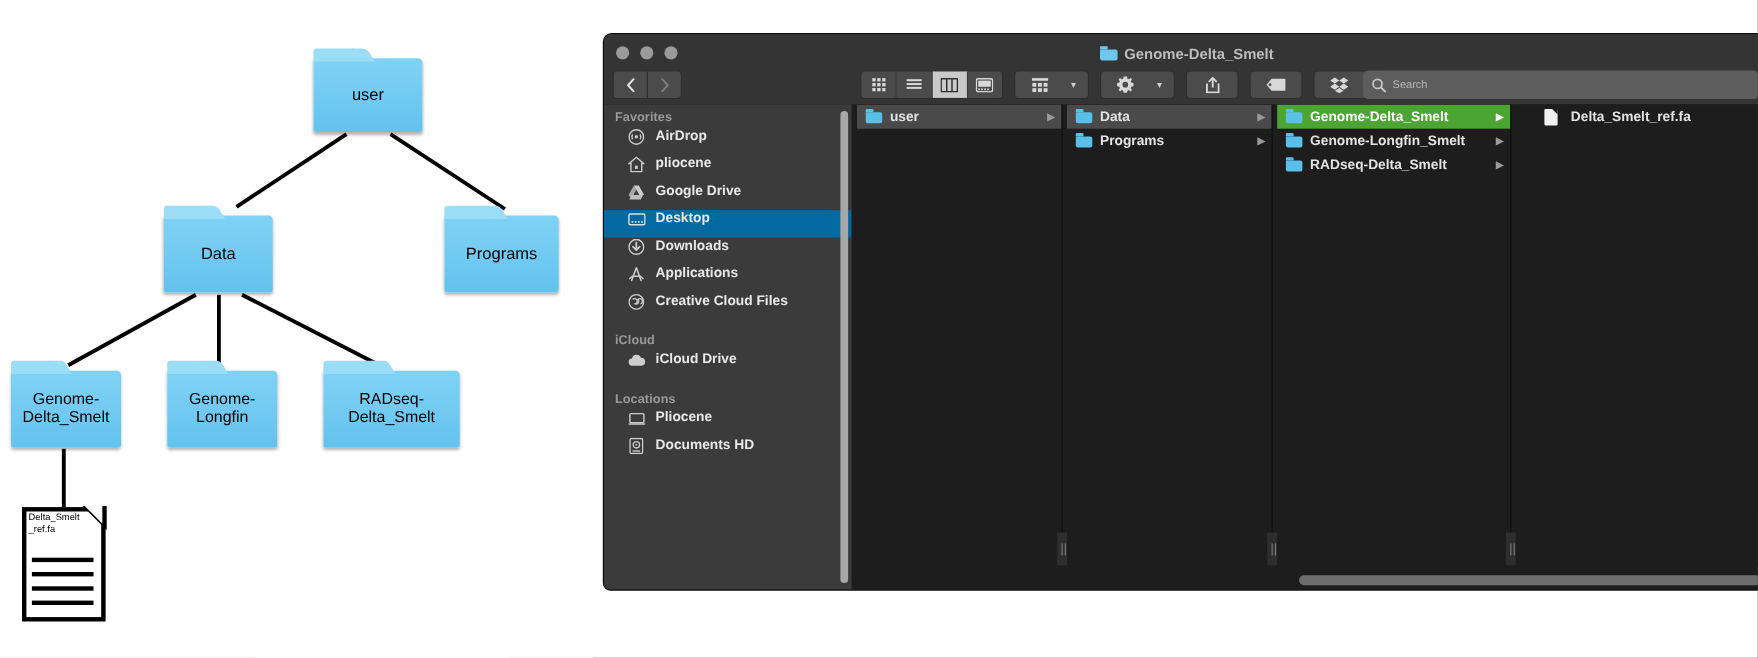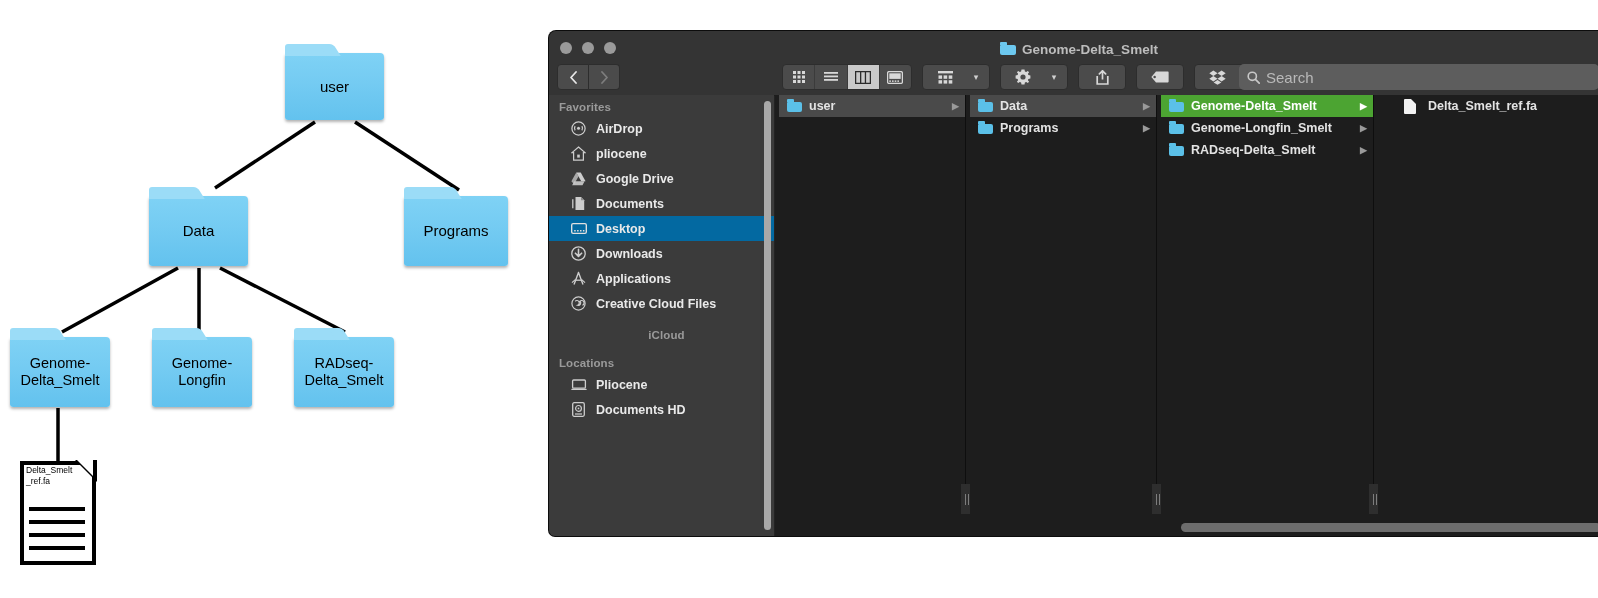--- a/index.html
+++ b/index.html
@@ -107,32 +107,32 @@
   #g-action{left:451px;width:68px;}
   #g-share{left:529px;width:48px;}
   #g-tag{left:587px;width:48px;}
   #g-dropbox{left:645px;width:68px;}
 
   #searchbox{
     position:absolute;left:690px;top:33px;width:360px;height:26px;
     background:#5d5d5d;border-radius:5px;display:flex;align-items:center;
     padding:0 8px;box-sizing:border-box;gap:6px;
   }
-  #searchbox .sph{color:#b9b9b9;font-size:15px;}
+  #searchbox .sph{color:#b9b9b9;font-size:10px;}
 
   
   #sidebar{
     position:absolute;left:0;top:64px;width:225px;bottom:0;
     background:#3b3b3b;overflow:hidden;
   }
   .sb-head{
     color:#9a9a9a;font-size:11.5px;font-weight:bold;padding:6px 0 3px 10px;letter-spacing:.1px;
   }
   .sb-item{
-    height:25px;display:flex;align-items:center;gap:9px;padding-left:21px;color:#e9e9e9;font-size:12.5px;font-weight:bold;
+    height:25px;display:flex;align-items:flex-start;gap:9px;padding-left:21px;color:#e9e9e9;font-size:12.5px;font-weight:bold;
   }
   .sb-item.sel{background:#0369a1;}
   .sb-ic{width:17px;height:17px;display:flex;align-items:center;justify-content:center;color:#cdcdcd;flex:0 0 17px;}
   #sb-scroll{
     position:absolute;right:3px;top:6px;bottom:6px;width:7px;background:#a8a8a8;border-radius:4px;
   }
 
   
   #cols{
     position:absolute;left:226px;top:64px;right:0;bottom:0;background:#1d1d1d;
@@ -204,21 +204,21 @@
 Delta_Smelt</div>
   </div>
 
   <div class="folder" style="left:152px;top:337px;width:100px;height:70px;font-size:14.5px;">
     <div class="fbody"></div>
     <div class="ftab"></div>
     <div class="flabel">Genome-
 Longfin</div>
   </div>
 
-  <div class="folder" style="left:294px;top:337px;width:100px;height:70px;font-size:14.5px;">
+  <div class="folder" style="left:294px;top:337px;width:124px;height:70px;font-size:14.5px;">
     <div class="fbody"></div>
     <div class="ftab"></div>
     <div class="flabel">RADseq-
 Delta_Smelt</div>
   </div>
 
   <div id="docnode">
     <div class="dpage"></div>
     <div class="dfold"></div>
     <div class="dfold2"></div>
@@ -408,30 +408,20 @@
             <g fill="#cdcdcd">
               <path d="M5.3 0.6 L9.7 0.6 L14.6 9.2 L10.2 9.2 Z"></path>
               <path d="M0.4 9.2 L5.3 0.6 L7.5 4.5 L3.1 12.3 Z" opacity="0.75"></path>
               <path d="M1.1 13.3 L3.3 9.2 L13.6 9.2 L11.5 13.3 Z" opacity="0.9"></path>
             </g>
           </svg>
       </span>
       <span>Google Drive</span>
     </div>
 
-    <div class="sb-item">
-      <span class="sb-ic">
-        <svg width="15" height="15" viewBox="0 0 15 15">
-            <path d="M4.5 1 L10 1 L13.2 4.2 L13.2 14 L4.5 14 Z" fill="#cdcdcd"></path>
-            <path d="M1.8 3.2 L1.8 12.2" stroke="#cdcdcd" stroke-width="1.3"></path>
-            <path d="M10 1 L10 4.2 L13.2 4.2" fill="#8e8e8e"></path>
-          </svg>
-      </span>
-      <span>Documents</span>
-    </div>
 
     <div class="sb-item sel">
       <span class="sb-ic">
         <svg width="16" height="13" viewBox="0 0 16 13">
             <rect x="0.7" y="1.6" width="14.6" height="9.8" rx="1.4" fill="none" stroke="#e0e0e0" stroke-width="1.35"></rect>
             <g fill="#e0e0e0">
               <rect x="3.2" y="8" width="1.5" height="1.5"></rect>
               <rect x="6.1" y="8" width="1.5" height="1.5"></rect>
               <rect x="9" y="8" width="1.5" height="1.5"></rect>
               <rect x="11.9" y="8" width="1.5" height="1.5"></rect>
@@ -466,22 +456,30 @@
     <div class="sb-item">
       <span class="sb-ic">
         <svg width="15" height="15" viewBox="0 0 15 15">
             <circle cx="7.5" cy="7.5" r="6.6" fill="none" stroke="#cdcdcd" stroke-width="1.2"></circle>
             <path d="M4.2 5.2 a2.4 2.4 0 1 1 2.4 4 a2.4 2.4 0 0 0 2.4 -4 a2.4 2.4 0 1 1 2.4 4" fill="none" stroke="#cdcdcd" stroke-width="1.2"></path>
           </svg>
       </span>
       <span>Creative Cloud Files</span>
     </div>
 
-    <div class="sb-head" style="padding-top:13px;text-align:center;">iCloud</div>
-
+    <div class="sb-head" style="padding-top:13px;">iCloud</div>
+
+    <div class="sb-item">
+      <span class="sb-ic">
+        <svg width="16" height="11" viewBox="0 0 16 11">
+            <path d="M3.8 10.4 a3.2 3.2 0 0 1 -0.3 -6.4 a4.3 4.3 0 0 1 8.2 -0.7 a2.9 2.9 0 0 1 0.5 7.1 Z" fill="#cdcdcd"></path>
+          </svg>
+      </span>
+      <span>iCloud Drive</span>
+    </div>
 
     <div class="sb-head" style="padding-top:13px;">Locations</div>
 
     <div class="sb-item">
       <span class="sb-ic">
         <svg width="16" height="12" viewBox="0 0 16 12">
             <rect x="1.6" y="1" width="12.8" height="8.2" rx="1" fill="none" stroke="#cdcdcd" stroke-width="1.3"></rect>
             <rect x="0.3" y="9.8" width="15.4" height="1.3" rx="0.6" fill="#cdcdcd"></rect>
           </svg>
       </span>

